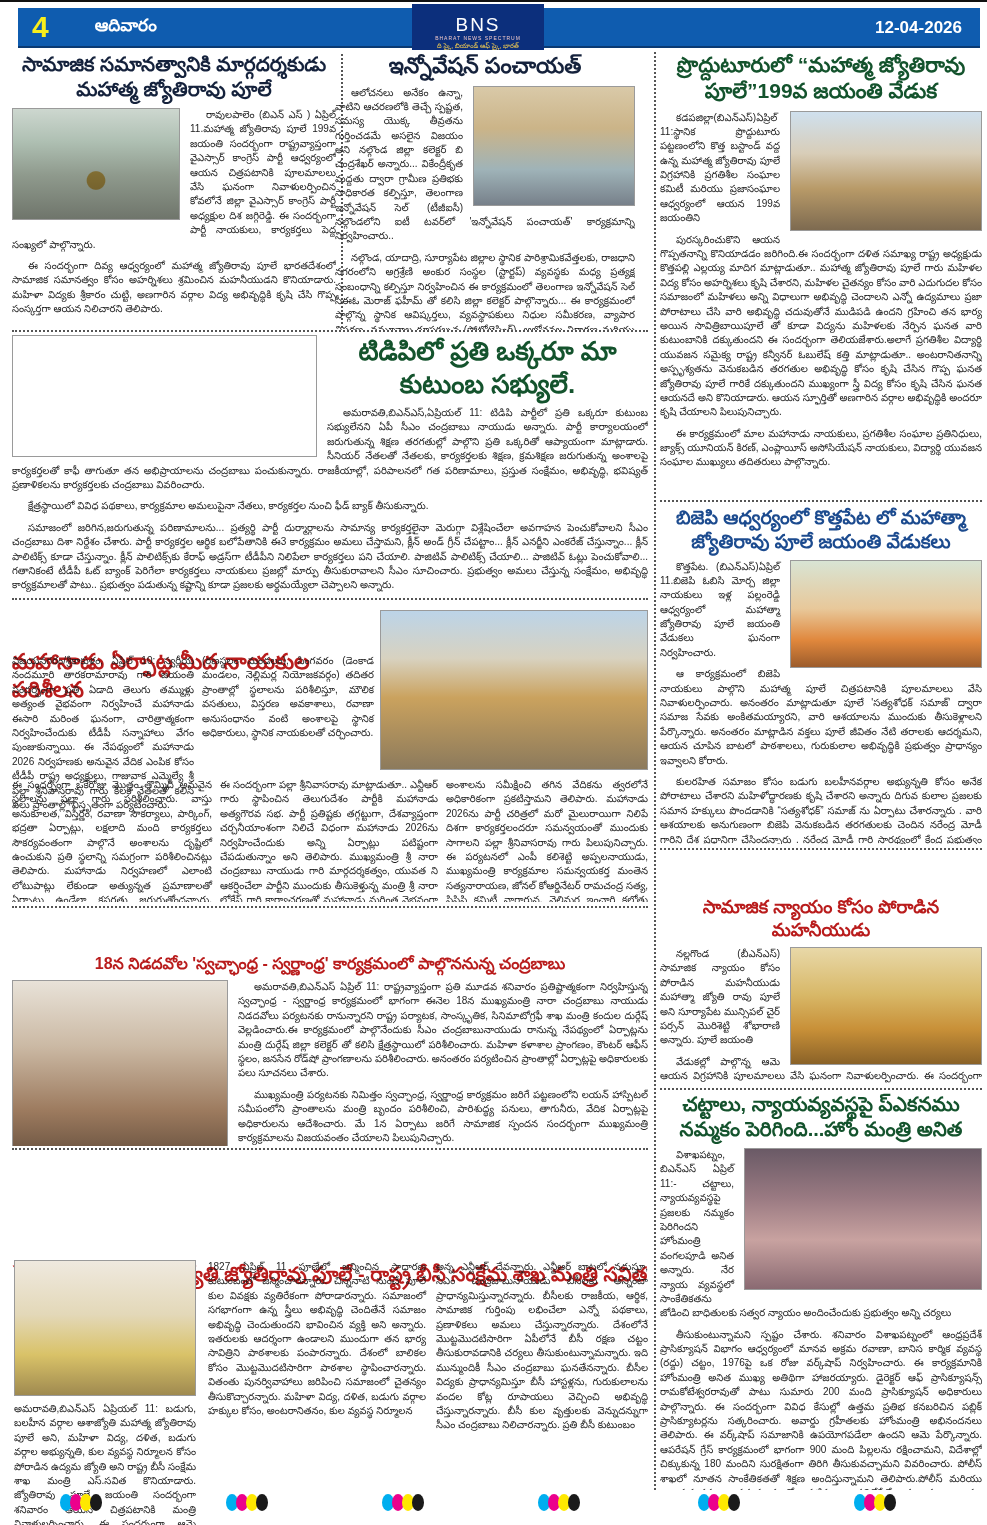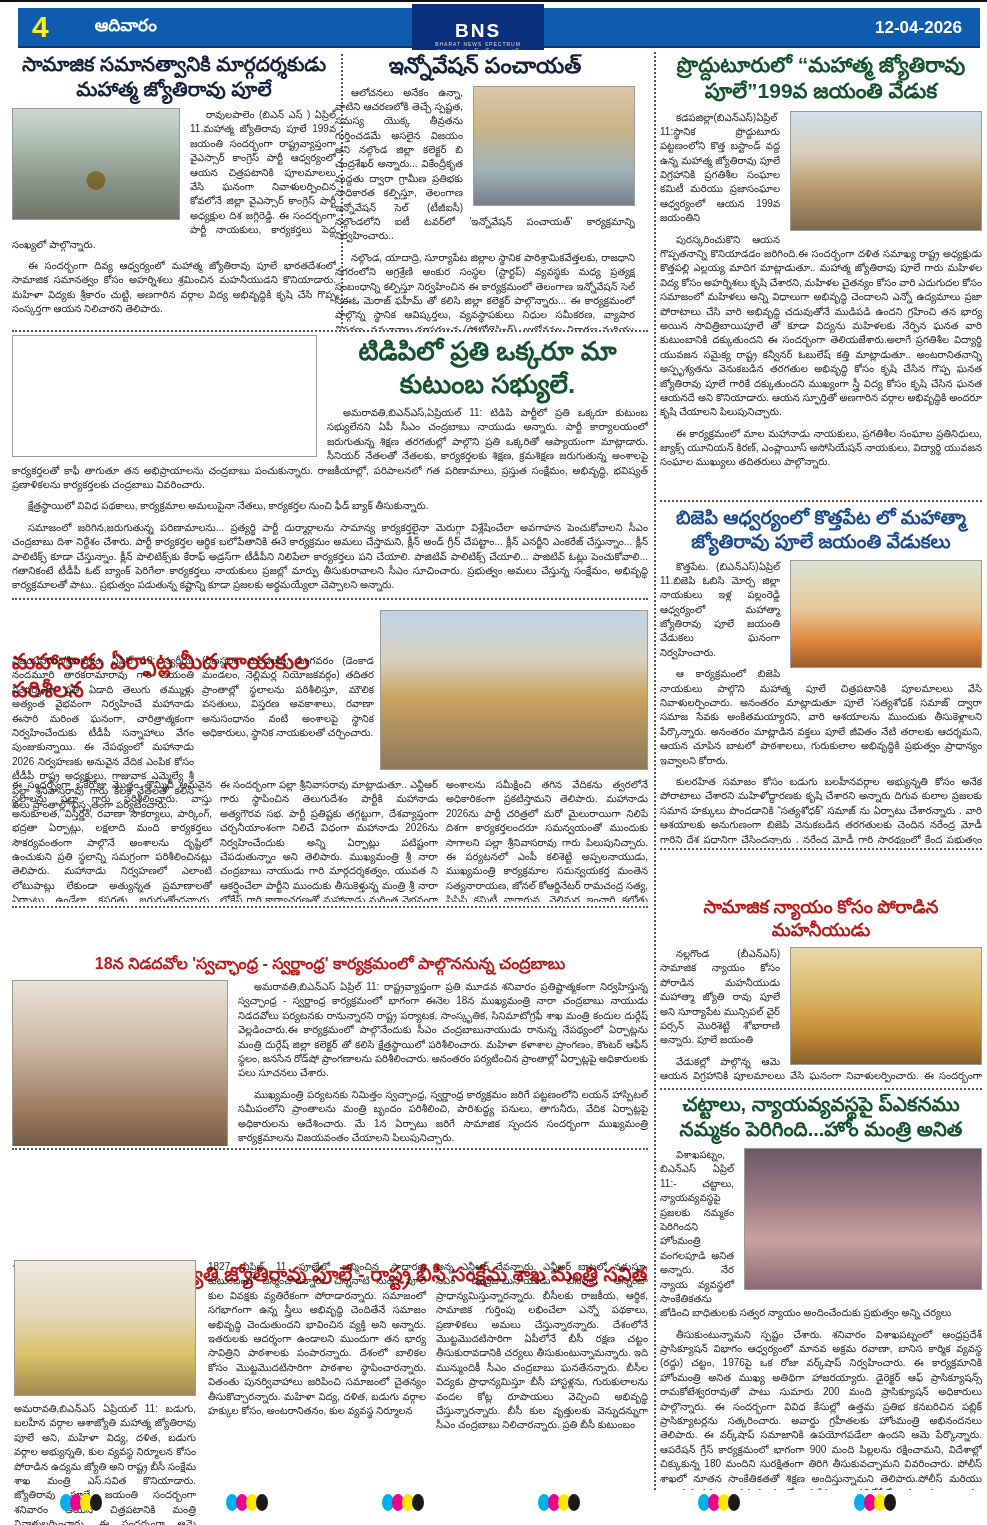--- a/index.html
+++ b/index.html
@@ -7,21 +7,21 @@
         font-family:"Liberation Sans", sans-serif;}
   .topline{position:absolute;left:0;top:0;width:987px;height:2px;background:#111;}
   
   .hbar{position:absolute;left:18px;top:8px;width:962px;height:38px;background:#0f5caf;
         border-bottom:2px solid #0a3a73;display:flex;align-items:center;}
   .pgnum{color:#f8ee1c;font-size:30px;font-weight:bold;margin-left:14px;line-height:1;}
   .dayname{color:#ffffff;font-size:17px;font-weight:bold;margin-left:46px;}
   .hdate{color:#ffffff;font-size:17px;font-weight:bold;position:absolute;right:18px;top:10px;}
   .logo{position:absolute;left:412px;top:4px;width:132px;height:46px;background:#0c2f7c;
         display:flex;flex-direction:column;align-items:center;justify-content:flex-start;overflow:hidden;}
-  .logo-abbr{color:#fff;font-size:19px;font-weight:bold;letter-spacing:2px;line-height:1.05;margin-top:17px;position:relative;}
+  .logo-abbr{color:#fff;font-size:19px;font-weight:normal;letter-spacing:2px;line-height:1.05;margin-top:11px;position:relative;}
   .logo-sub{color:#f0c9c9;font-size:5px;letter-spacing:1px;line-height:1.2;}
   .logo-tag{color:#ffd44d;font-size:6.5px;margin-top:1px;white-space:nowrap;}
   
   .article{position:absolute;overflow:hidden;}
   .hl{font-weight:bold;text-align:center;line-height:1.25;margin:0 0 6px 0;}
   .hl-dark{color:#15223c;}
   .hl-black{color:#b91c1c;margin-top:44px;}
   .hl-blue{color:#14532d;}
   .hl-navy{color:#1c4b8f;}
   .bt{font-size:10px;line-height:1.44;text-align:justify;color:#1d1d1d;}
@@ -143,21 +143,21 @@
     <div class="hl hl-navy" style="font-size:19px;">బిజెపి ఆధ్వర్యంలో కొత్తపేట లో మహాత్మా జ్యోతిరావు పూలే జయంతి వేడుకలు</div>
     <div class="bt">
       <div class="photo ph-r2 fr" style="width:192px;height:108px;"></div>
       <p>కొత్తపేట. (బిఎన్ఎస్)ఏప్రిల్ 11.బిజెపి ఓబిసి మోర్చ జిల్లా నాయకులు ఇళ్ల పల్లంరెడ్డి ఆధ్వర్యంలో మహాత్మా జ్యోతిరావు పూలే జయంతి వేడుకలు ఘనంగా నిర్వహించారు.</p>
       <p>ఆ కార్యక్రమంలో బిజెపి నాయకులు పాల్గొని మహాత్మ పూలే చిత్రపటానికి పూలమాలలు వేసి నివాళులర్పించారు. అనంతరం మాట్లాడుతూ పూలే 'సత్యశోధక్ సమాజ్' ద్వారా సమాజ సేవకు అంకితమయ్యారని, వారి ఆశయాలను ముందుకు తీసుకెళ్లాలని పేర్కొన్నారు. అనంతరం మాట్లాడిన వక్తలు పూలే జీవితం నేటి తరాలకు ఆదర్శమని, ఆయన చూపిన బాటలో పాఠశాలలు, గురుకులాల అభివృద్ధికి ప్రభుత్వం ప్రాధాన్యం ఇవ్వాలని కోరారు.</p>
       <p>కులరహిత సమాజం కోసం బడుగు బలహీనవర్గాల అభ్యున్నతి కోసం అనేక పోరాటాలు చేశారని  మహిళోద్ధారణకు కృషి చేశారని అన్నారు దిగువ కులాల ప్రజలకు సమాన హక్కులు పొందడానికి “సత్యశోధక్” సమాజ్ ను ఏర్పాటు చేశారన్నారు . వారి ఆశయాలకు అనుగుణంగా బిజెపి వెనుకబడిన తరగతులకు చెందిన నరేంద్ర మోడీ గారిని దేశ ప్రధానిగా చేసిందన్నారు . నరేంద్ర మోడీ గారి సారథ్యంలో కేంద్ర ప్రభుత్వం వెనుకబడిన తరగతులకు అనేక సంక్షేమ పథకాలతో పాటూ చట్టసభల్లో ప్రాతినిధ్యం కల్పించిందన్నారు .ఆ మహనీయుని అడుగు జాడల్లో నడుచుకునే నిస్వార్థ నాయకులనే ప్రజలు ఎన్నుకోవాలని ఈసందర్భంగా తెలియజేశారు ఈకార్యక్రమంలో ఎస్సి మోర్చా జిల్లా అధ్యక్షులు పొనుగుపాటి శ్రీనివాస్, రాష్ట్ర యువ మోర్చా నాయకులు పాలూరి జయ ప్రకాష్ నారాయణ,యువ మోర్చా జిల్లా ఉపాధ్యక్షులు కోటిపల్లి దామోదర్, ఆత్మ కమిటీ డైరెక్టర్ పాలాటి మాధవ స్వామి, సబ్బవరపు సత్యనారాయణ,బిజెపి యువమోర్చా మండల అధ్యక్షుడు వలపుశెట్టి కిరణ్ తేజ్ ,కార్యకర్తలు అభిమానులు పాల్గొన్నారు.</p>
     </div>
   </div>
 
   <div class="article" style="left:660px;top:852px;width:322px;height:232px;">
-    <div class="hl hl-black" style="font-size:18px;font-family:Liberation Serif, serif;">సామాజిక న్యాయం కోసం  పోరాడిన మహనీయుడు</div>
+    <div class="hl hl-black" style="font-size:18px;">సామాజిక న్యాయం కోసం  పోరాడిన మహనీయుడు</div>
     <div class="bt">
       <div class="photo ph-r3 fr" style="width:192px;height:118px;"></div>
       <p>నల్లగొండ (బీఎన్ఎస్) సామాజిక న్యాయం కోసం పోరాడిన మహనీయుడు మహాత్మా జ్యోతి రావు పూలే అని సూర్యాపేట మున్సిపల్ చైర్ పర్సన్ మొరిశెట్టి శోభారాణి అన్నారు. పూలే జయంతి</p>
       <p>వేడుకల్లో పాల్గొన్న ఆమె ఆయన విగ్రహానికి పూలమాలలు వేసి ఘనంగా నివాళులర్పించారు. ఈ సందర్భంగా మాట్లాడుతూ.. అట్టడుగు వర్గాల అభ్యున్నతి, మహిళా విద్య కోసం జీవితాంతం కృషి చేసిన మహనీయుడు పూలే అని కొనియాడారు. ఆయన ఆశయాల సాధన కోసం ప్రతి ఒక్కరూ కృషి చేయాలని పిలుపునిచ్చారు. ఈ కార్యక్రమంలో కౌన్సిలర్లు, పలు ప్రజాసంఘాల నాయకులు, మహిళలు, యువకులు తదితరులు పాల్గొన్నారు.</p>
     </div>
   </div>
 
   <div class="article" style="left:660px;top:1092px;width:322px;height:398px;">
     <div class="hl hl-blue" style="font-size:20px;">చట్టాలు, న్యాయవ్యవస్థపై ప్ఎకనము నమ్మకం పెరిగింది...హోం మంత్రి అనిత</div>
     <div class="bt">

